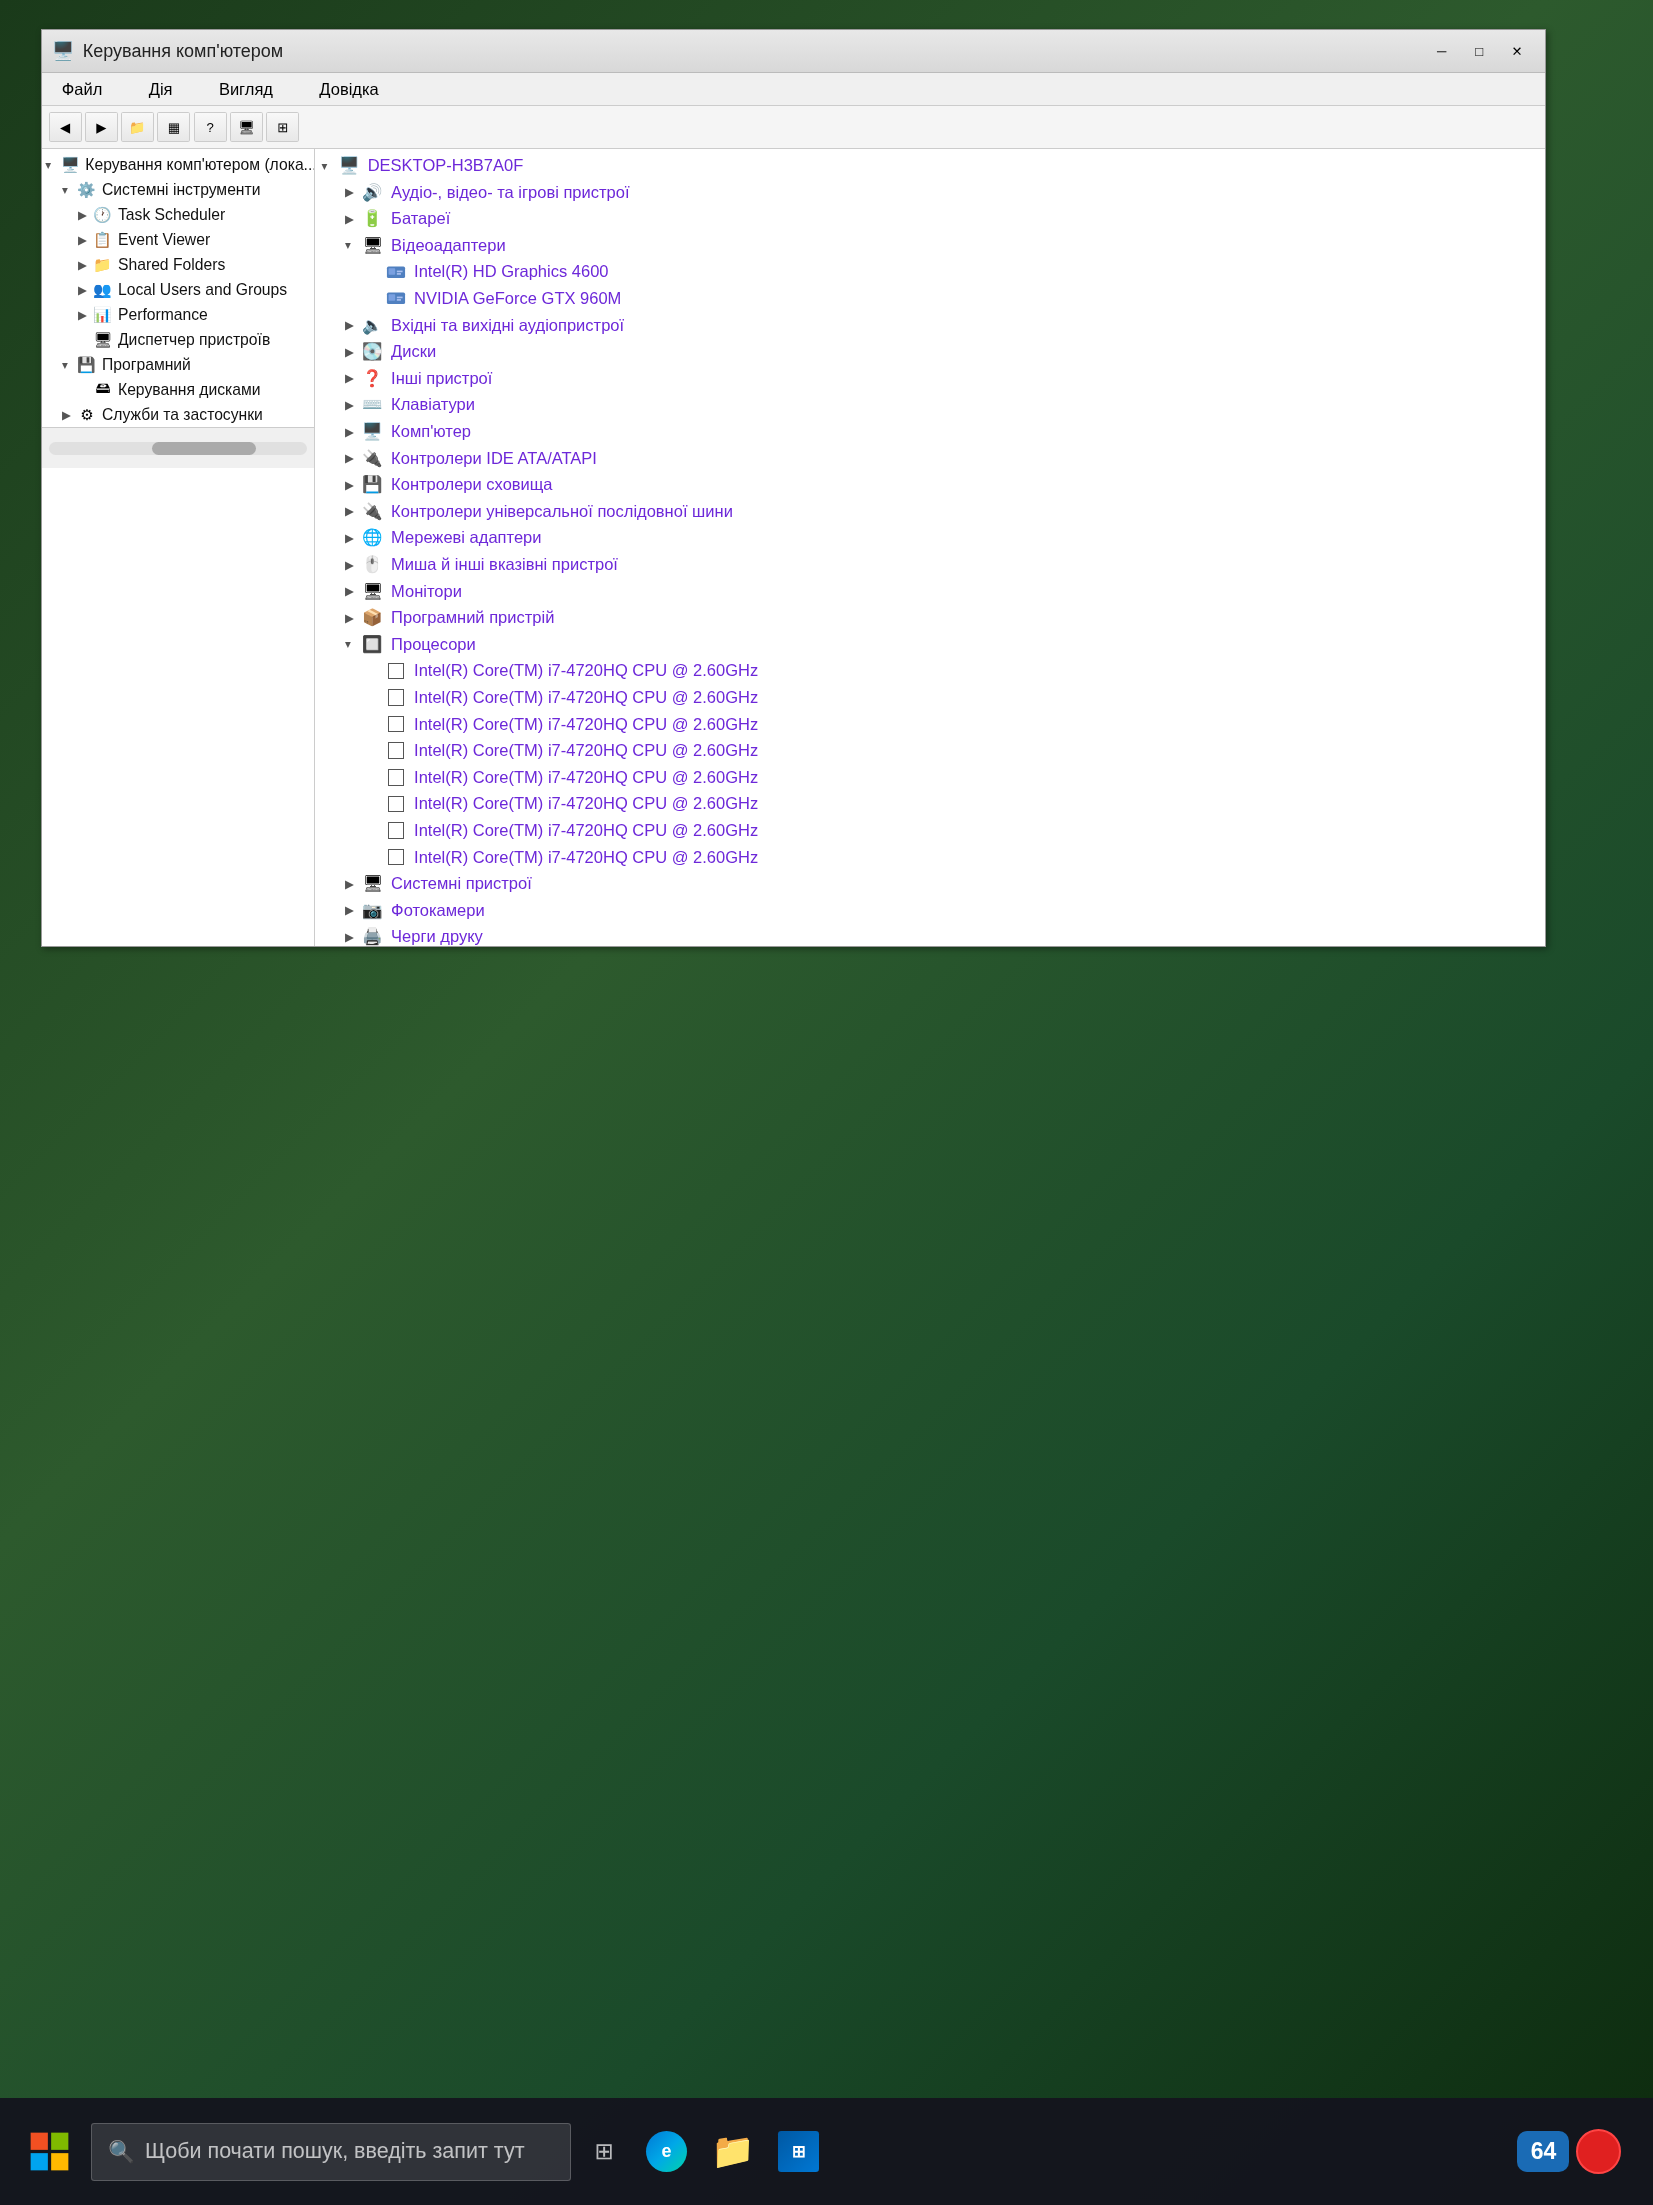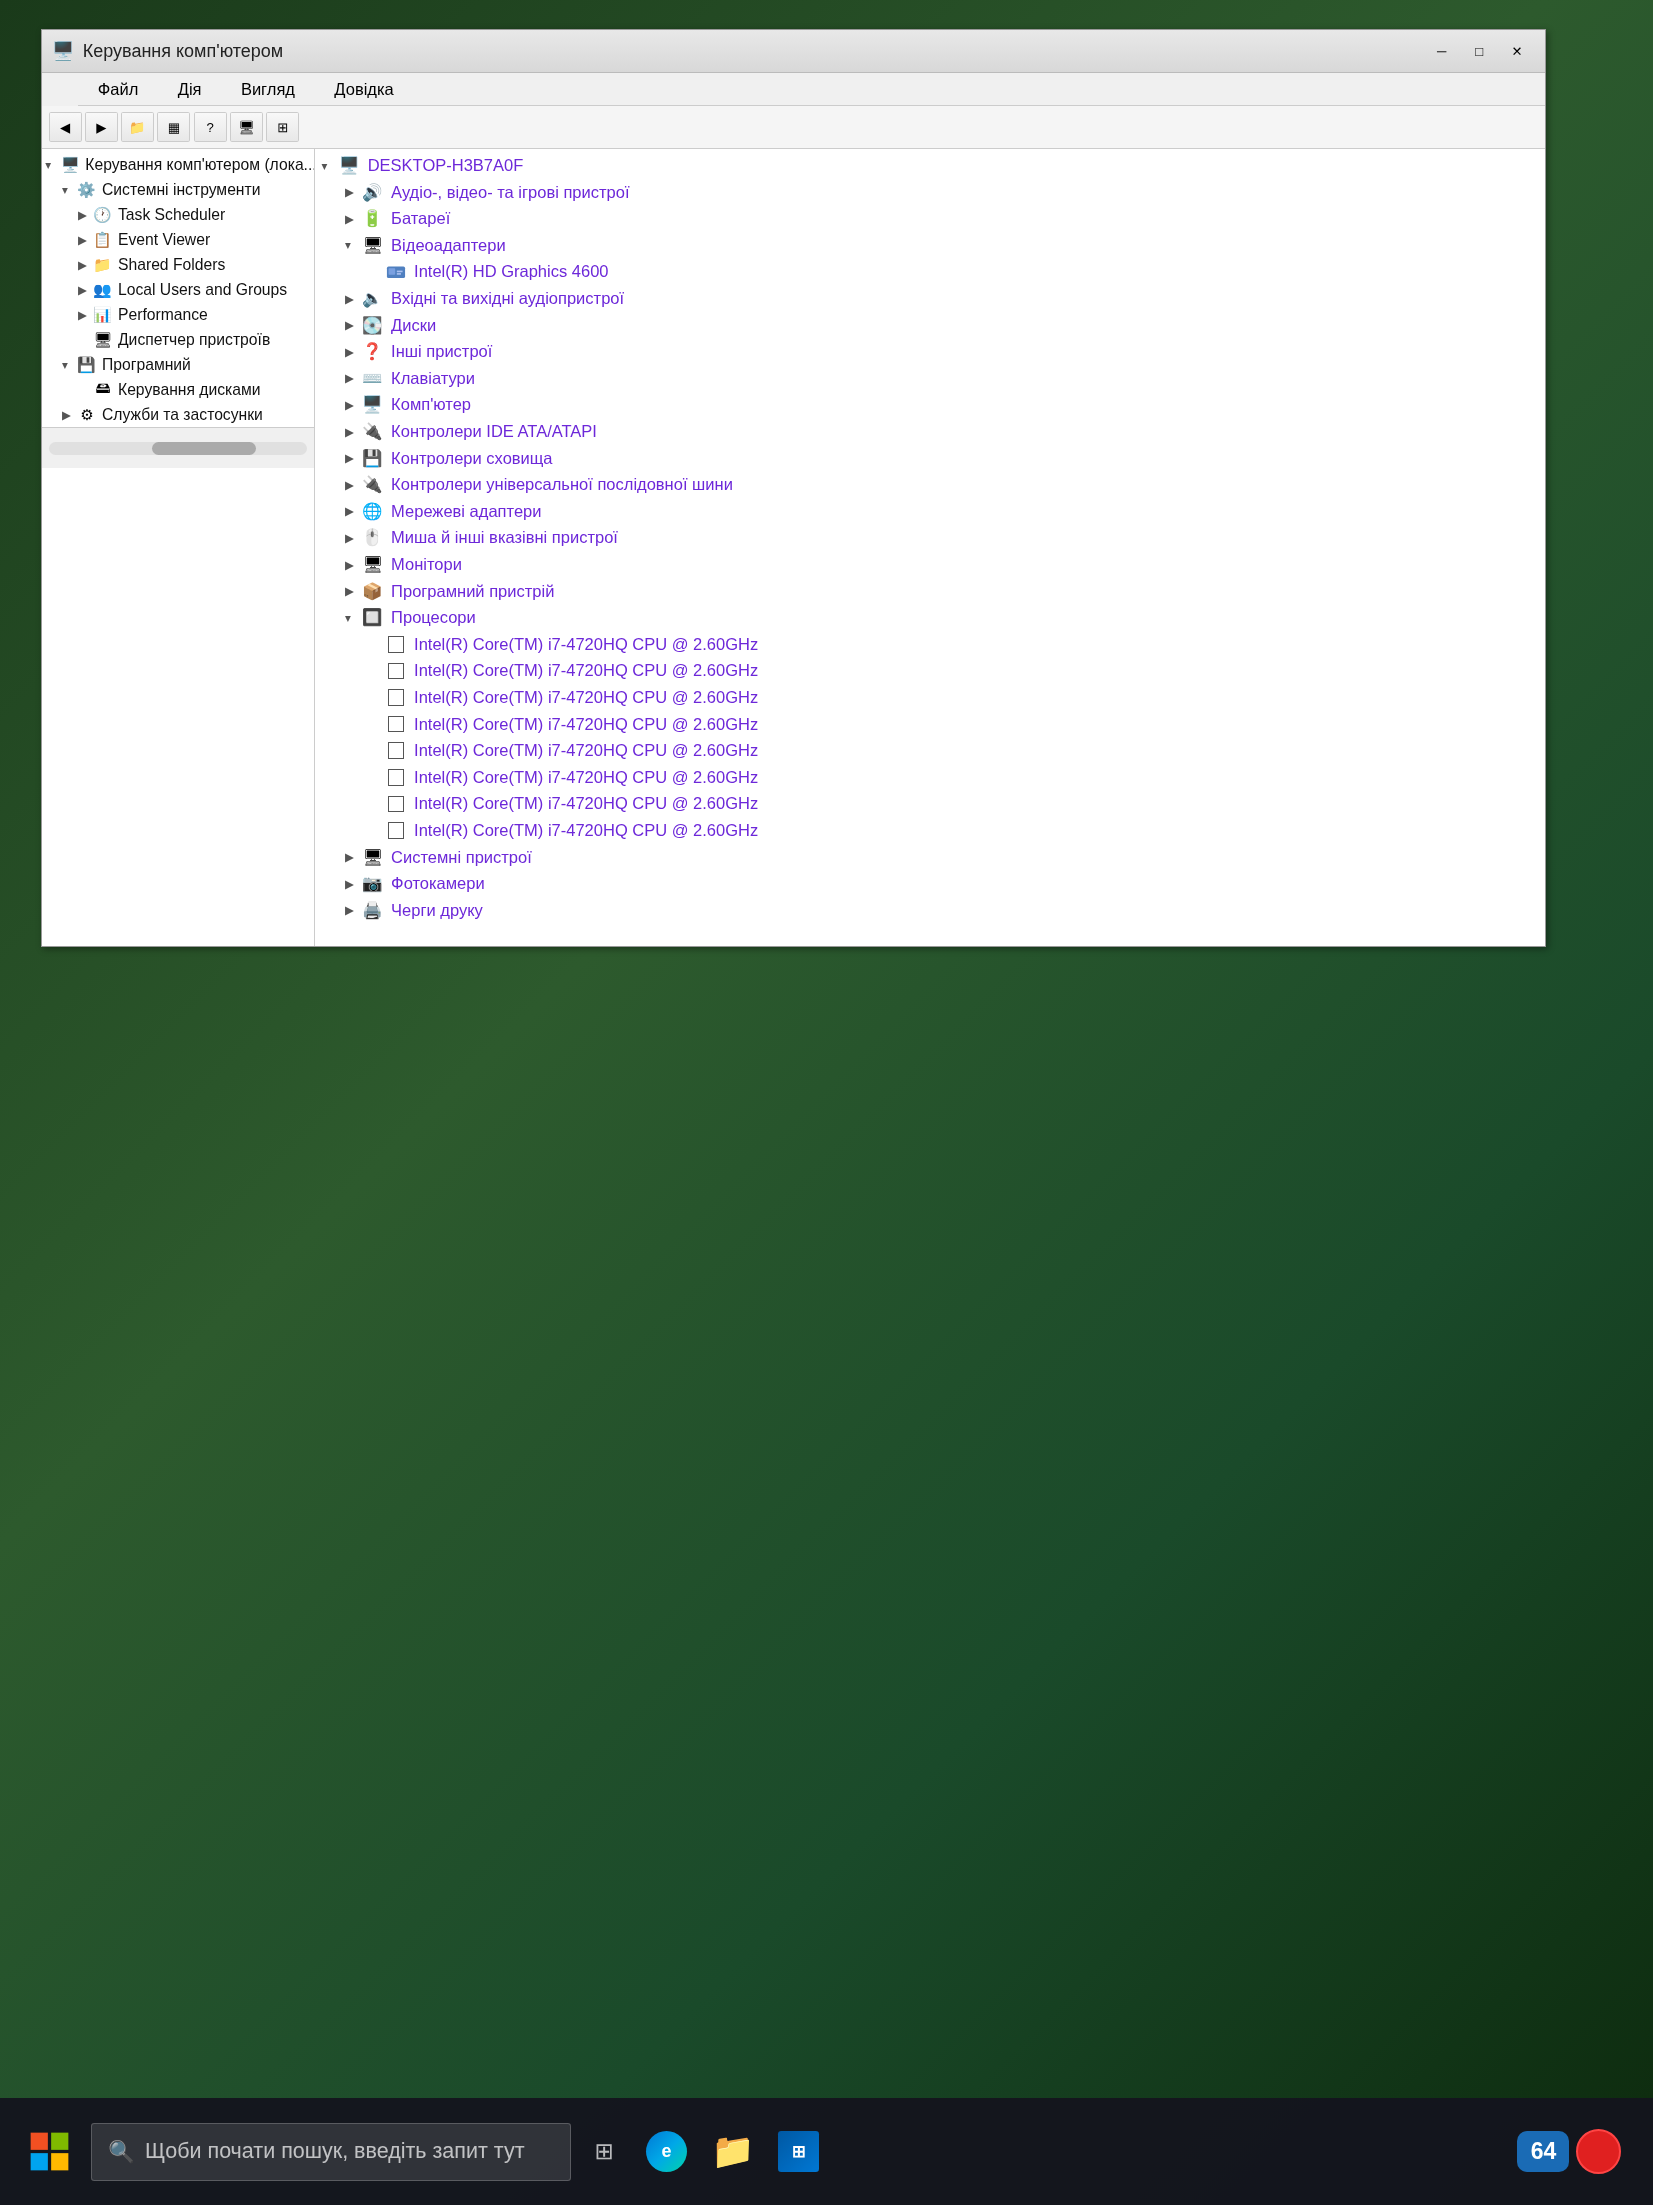--- a/index.html
+++ b/index.html
@@ -183,22 +183,21 @@
     }
 
     
     .menu-bar {
       height: 33px;
       background: #f0f0f0;
       border-bottom: 0.8px solid #ccc;
       display: flex;
       align-items: center;
       padding: 0 6.6px;
-      gap: 13px;
-      margin-left: 36px;
+      gap: 20px;
     }
 
     .menu-item {
       padding: 3.3px 13.2px;
       font-size: 16.5px;
       cursor: pointer;
       border-radius: 1.7px;
     }
 
     
@@ -484,20 +483,32 @@
               <span class="device-icon">
                 <svg width="20" height="16.5" viewBox="0 0 24 20">
                   <rect x="1" y="3" width="22" height="14" fill="#5080c0" rx="2"></rect>
                   <rect x="3" y="5" width="8" height="8" fill="#7aa0e0" rx="1"></rect>
                   <rect x="13" y="8" width="7" height="2" fill="#aac0f0"></rect>
                   <rect x="13" y="11" width="5" height="2" fill="#aac0f0"></rect>
                 </svg>
               </span>
               <span class="device-label">Intel(R) HD Graphics 4600</span>
             </div>
+            <div class="device-item device-indent-2">
+              <span class="device-arrow"></span>
+              <span class="device-icon">
+                <svg width="20" height="16.5" viewBox="0 0 24 20">
+                  <rect x="1" y="3" width="22" height="14" fill="#5080c0" rx="2"></rect>
+                  <rect x="3" y="5" width="8" height="8" fill="#7aa0e0" rx="1"></rect>
+                  <rect x="13" y="8" width="7" height="2" fill="#aac0f0"></rect>
+                  <rect x="13" y="11" width="5" height="2" fill="#aac0f0"></rect>
+                </svg>
+              </span>
+              <span class="device-label">NVIDIA GeForce GTX 960M</span>
+            </div>
             <div class="device-item device-indent-1">
               <span class="device-arrow">▶</span>
               <span class="device-icon">🔈</span>
               <span class="device-label">Вхідні та вихідні аудіопристрої</span>
             </div>
             <div class="device-item device-indent-1">
               <span class="device-arrow">▶</span>
               <span class="device-icon">💽</span>
               <span class="device-label">Диски</span>
             </div>

